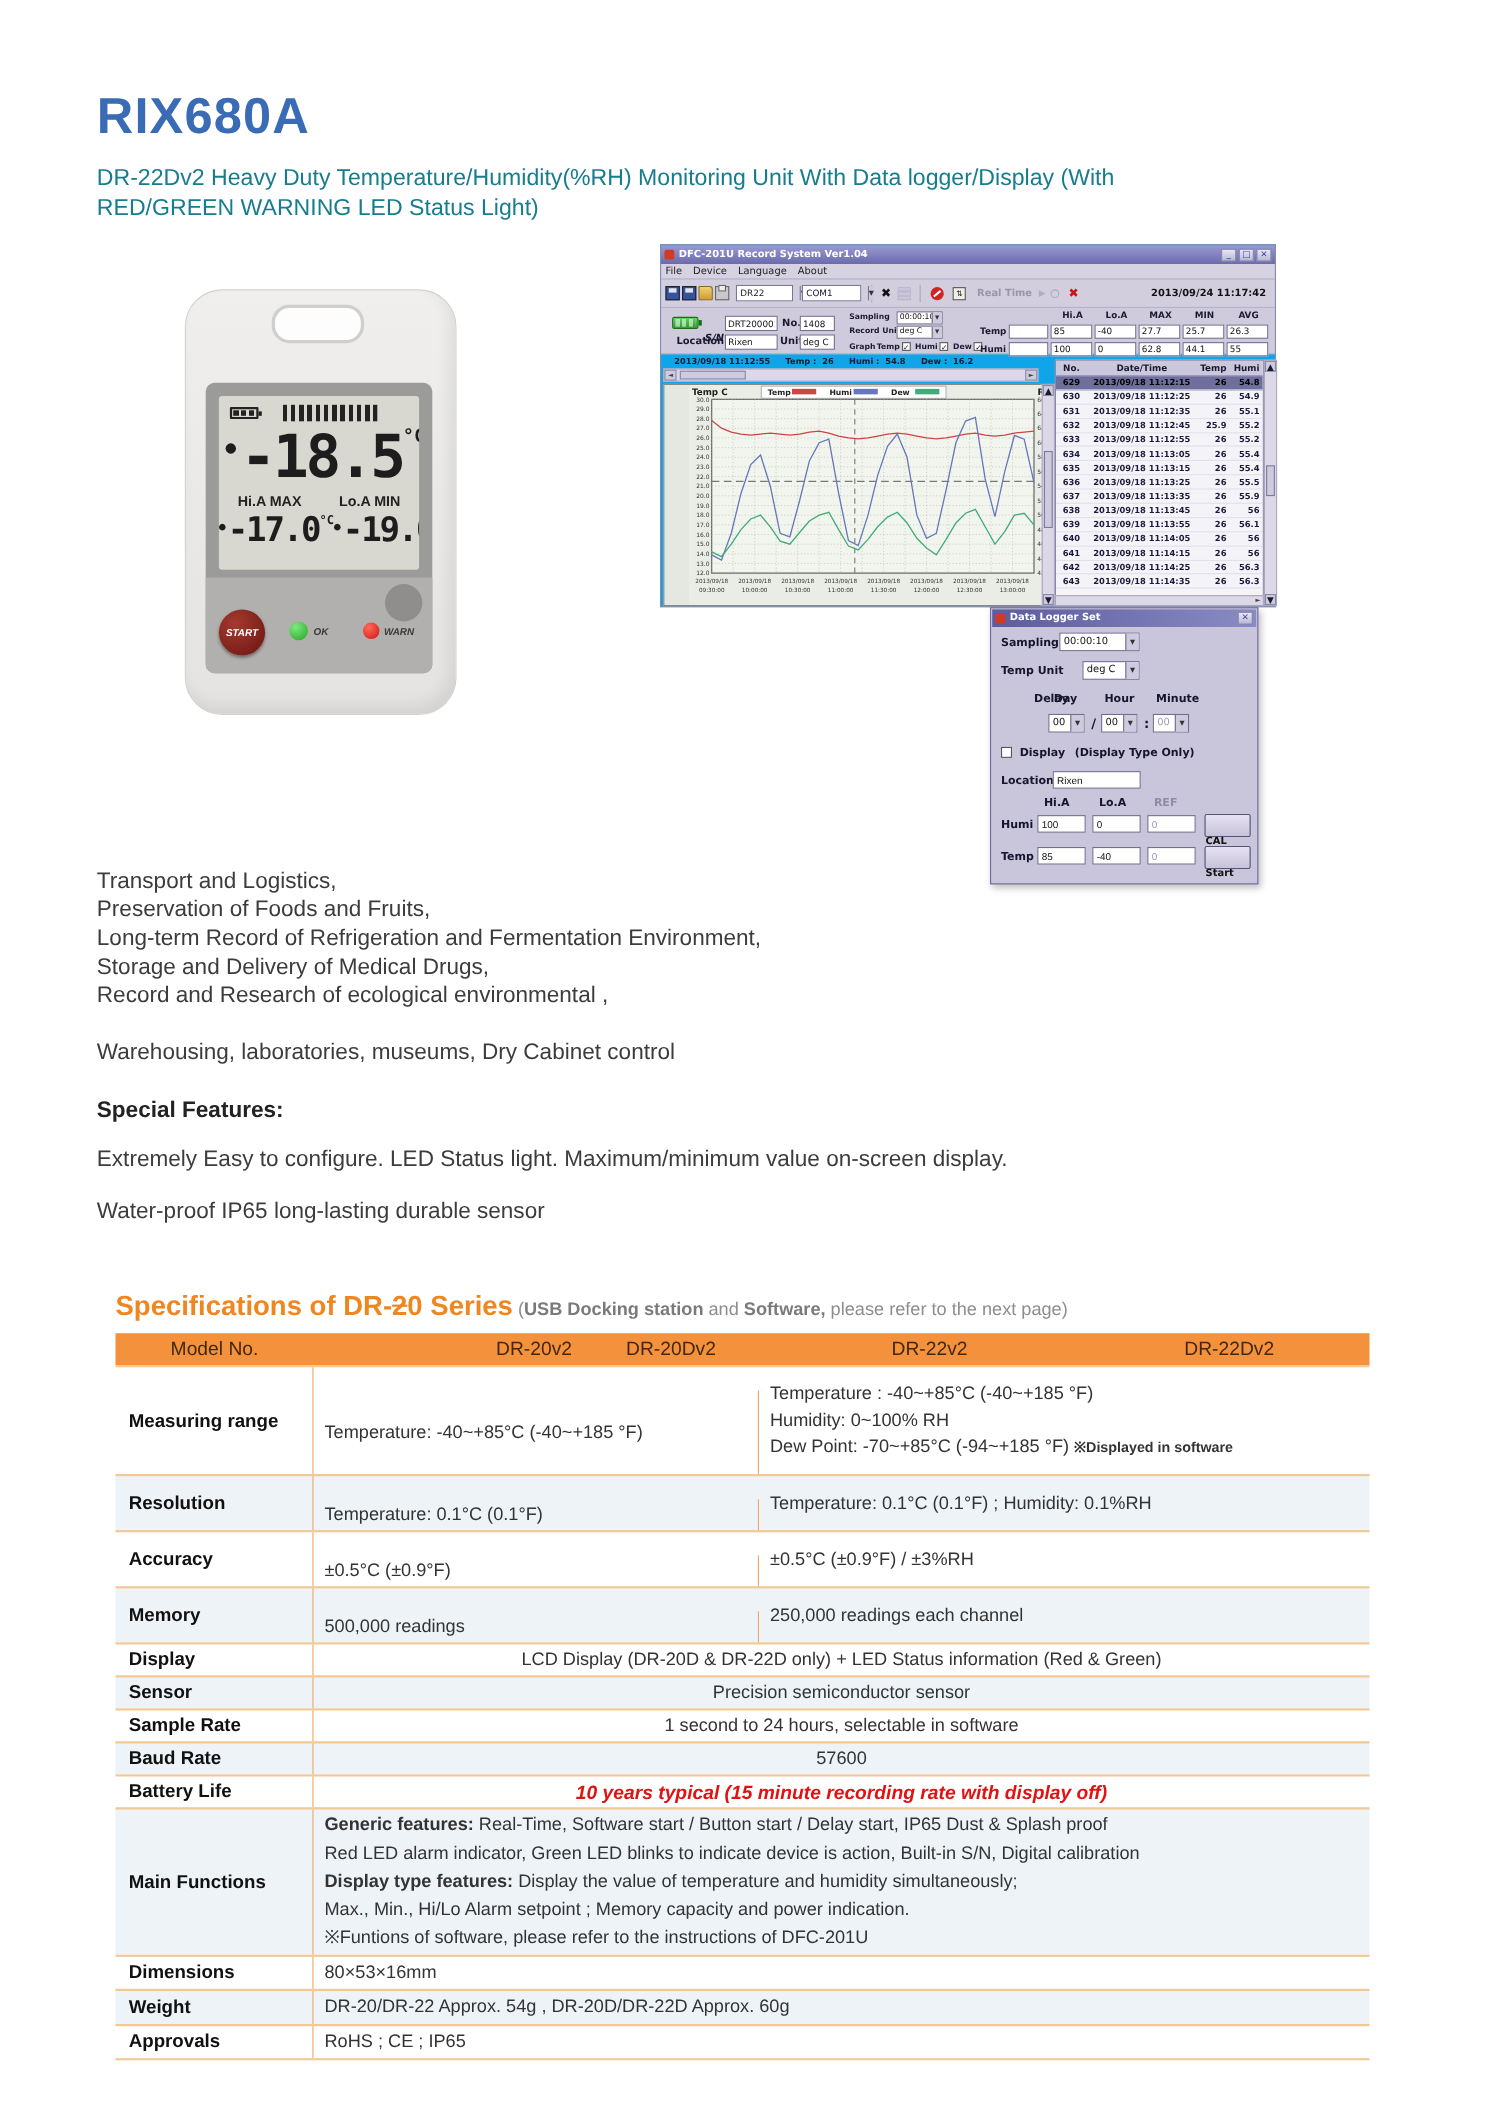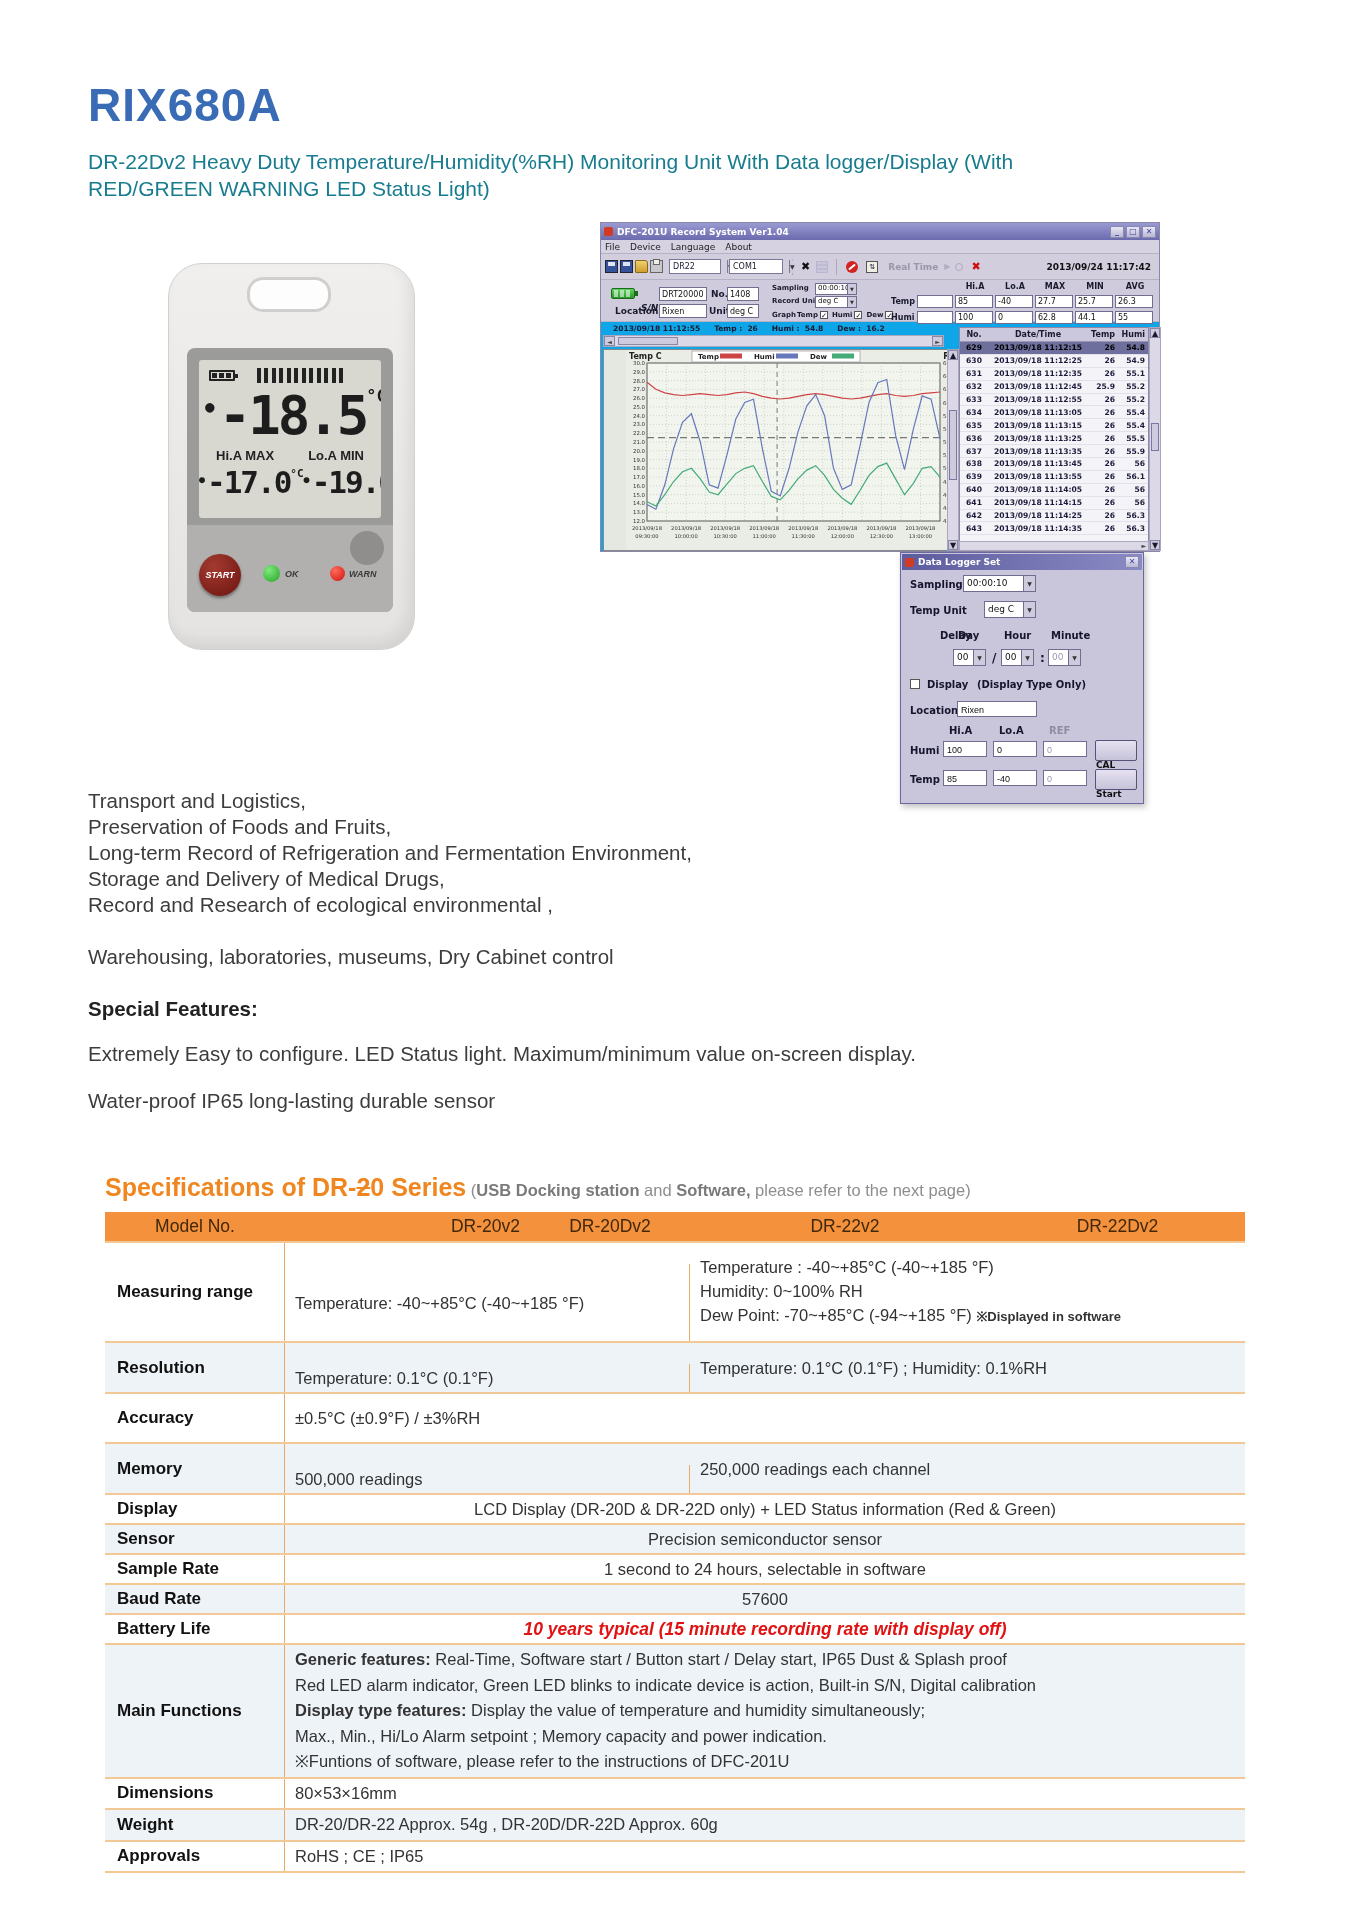--- a/index.html
+++ b/index.html
@@ -594,20 +594,23 @@
                 <div class="spec-line"><span>Temperature: 0.1°C (0.1°F)</span></div>
               </div>
               <div class="cellR">
                 <div class="spec-line"><span>Temperature: 0.1°C (0.1°F) ; Humidity: 0.1%RH</span></div>
               </div>
             </div>
           </div>
           <div class="spec-row">
             <div class="spec-label">Accuracy</div>
             <div class="spec-content split">
+              <div class="cellL">
+                <div class="spec-line"><span>±0.5°C (±0.9°F)</span></div>
+              </div>
               <div class="cellR">
                 <div class="spec-line"><span>±0.5°C  (±0.9°F)   /   ±3%RH</span></div>
               </div>
             </div>
           </div>
           <div class="spec-row shade">
             <div class="spec-label">Memory</div>
             <div class="spec-content split">
               <div class="cellL">
                 <div class="spec-line"><span>500,000  readings</span></div>

